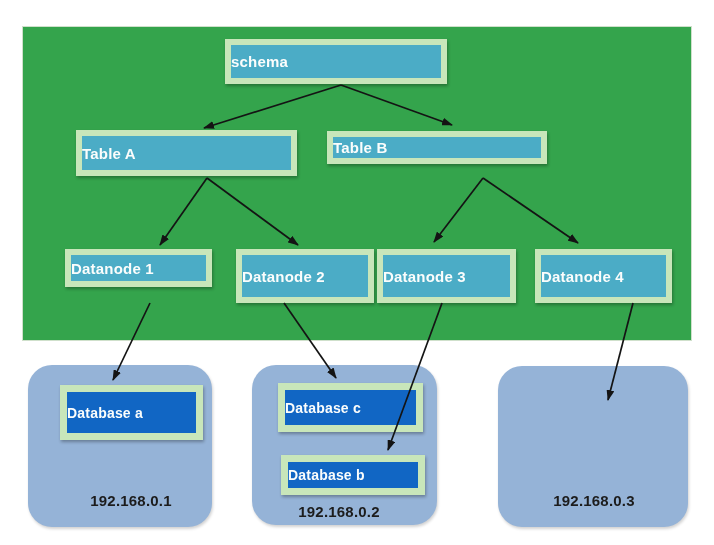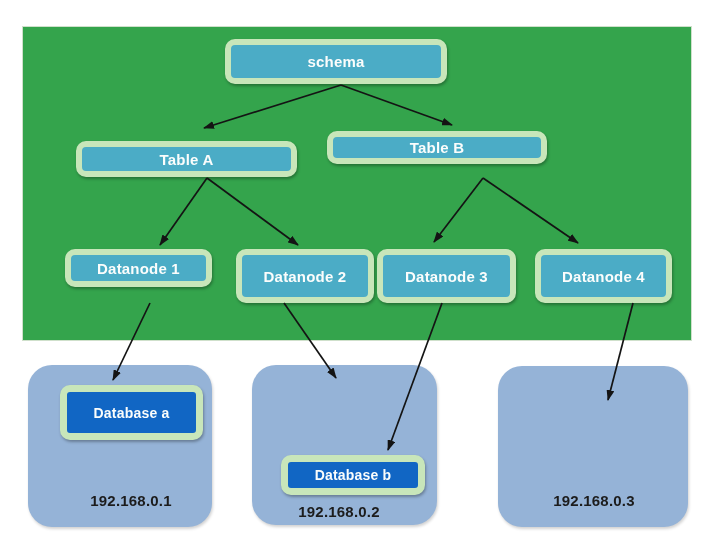--- a/index.html
+++ b/index.html
@@ -10,22 +10,22 @@
   .green-panel{
     position:absolute;left:22px;top:26px;width:670px;height:315px;
     background:var(--cluster-panel-green,#34A44C);
     border:1px solid #cfe0cb;box-sizing:border-box;
   }
   .host{
     position:absolute;background:var(--host-fill-blue,#95B3D7);
     border-radius:24px;box-shadow:1px 2px 3px rgba(0,0,0,.18);
   }
   .node{
-    position:absolute;display:flex;align-items:center;justify-content:center;
-    box-sizing:border-box;border-radius:10px;
+    position:absolute;display:flex;align-items:center;
+    box-sizing:border-box;border-radius:0;
     box-shadow:1px 2px 3px rgba(0,0,0,.30);
   }
   .node.teal{
     background:var(--node-fill-teal,#4BACC6);
     border:6px solid var(--node-border-light-green,#C8E6BA);
   }
   .node.blue{
     background:var(--database-fill-blue,#1166C4);
     border:7px solid var(--node-border-light-green,#C8E6BA);
     margin-left:13px;
@@ -51,41 +51,44 @@
 
   <div class="green-panel"></div>
 
   <div class="host" style="left:28px;top:365px;width:184px;height:162px"></div>
   <div class="host" style="left:252px;top:365px;width:185px;height:160px"></div>
   <div class="host" style="left:498px;top:366px;width:190px;height:161px"></div>
 
   <div class="node teal" style="left:225px;top:39px;width:222px;height:45px">
     <span>schema</span>
   </div>
-  <div class="node teal" style="left:76px;top:141px;width:221px;height:36px">
+  <div class="node teal" style="left:76px;top:130px;width:221px;height:46px">
     <span>Table A</span>
   </div>
   <div class="node teal" style="left:327px;top:131px;width:220px;height:33px">
     <span>Table B</span>
   </div>
   <div class="node teal" style="left:65px;top:249px;width:147px;height:38px">
     <span>Datanode 1</span>
   </div>
   <div class="node teal" style="left:236px;top:249px;width:138px;height:54px">
     <span>Datanode 2</span>
   </div>
   <div class="node teal" style="left:377px;top:249px;width:139px;height:54px">
     <span>Datanode 3</span>
   </div>
   <div class="node teal" style="left:535px;top:249px;width:137px;height:54px">
     <span>Datanode 4</span>
   </div>
 
   <div class="node blue" style="left:47px;top:385px;width:143px;height:55px">
     <span>Database a</span>
+  </div>
+  <div class="node blue" style="left:265px;top:383px;width:145px;height:49px">
+    <span>Database c</span>
   </div>
   <div class="node blue" style="left:268px;top:455px;width:144px;height:40px">
     <span>Database b</span>
   </div>
 
   <div class="ip" style="left:51px;top:492px">192.168.0.1</div>
   <div class="ip" style="left:259px;top:503px">192.168.0.2</div>
   <div class="ip" style="left:514px;top:492px">192.168.0.3</div>
 
   <svg id="edges" viewBox="0 0 714 545" xmlns="http://www.w3.org/2000/svg">

